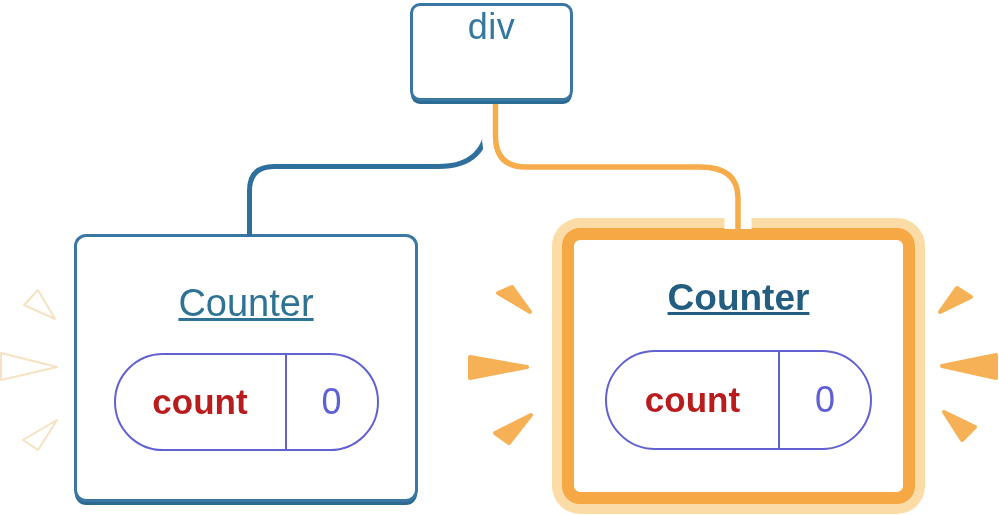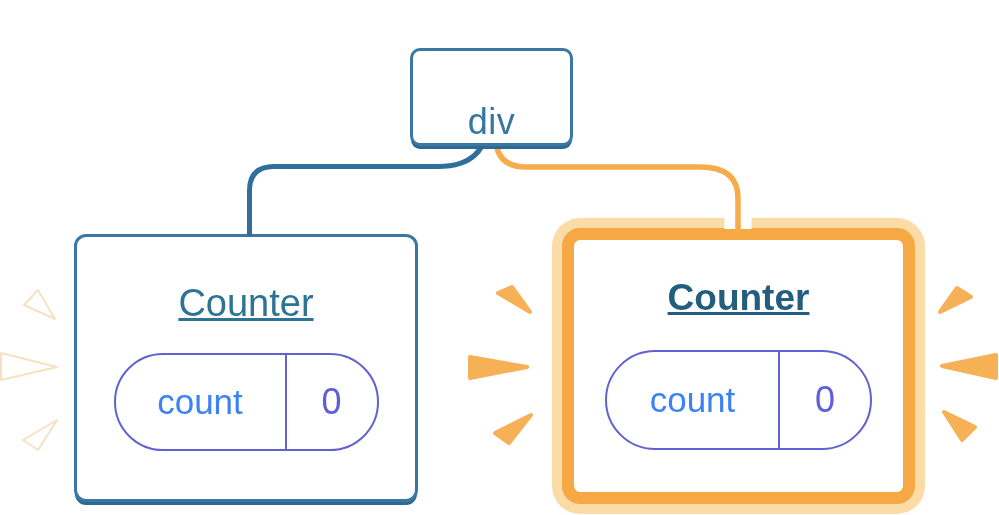--- a/index.html
+++ b/index.html
@@ -16,23 +16,22 @@
   .blue-box{
     background:#ffffff;
     border:3px solid #3a78a3;
     border-radius:12px;
     box-shadow:0 4px 0 -1px #2c6a91;
     box-sizing:border-box;
   }
   #root-node{
     left:410px;top:3px;width:163px;height:98px;
     border-radius:10px;
-    display:flex;align-items:flex-end;justify-content:center;
+    display:flex;align-items:flex-start;justify-content:center;
     z-index:3;
-    margin-top:45px;
   }
   #root-node .node-label{
     color:#35779f;font-size:36px;font-weight:500;letter-spacing:.5px;
   }
 
   #left-card{
     left:74px;top:234px;width:344px;height:268px;
     z-index:1;
     display:flex;flex-direction:column;align-items:center;
   }
@@ -62,21 +61,21 @@
     width:265px;height:98px;
     border:2px solid #6161d1;
     border-radius:60px;
     box-sizing:border-box;
     display:flex;align-items:stretch;
     background:#ffffff;
   }
   #right-card .pill{width:267px;height:100px;margin-top:32px;}
   .pill .state-key{
     flex:1;display:flex;align-items:center;justify-content:center;
-    color:#3b82f6;font-size:35px;
+    color:#b91c1c;font-size:35px;font-weight:bold;
   }
   .pill .state-value{
     width:90px;
     border-left:2px solid #6161d1;
     display:flex;align-items:center;justify-content:center;
     color:#6060d6;font-size:36px;
   }
 
   
   #edges{left:0;top:0;z-index:2;pointer-events:none;}

